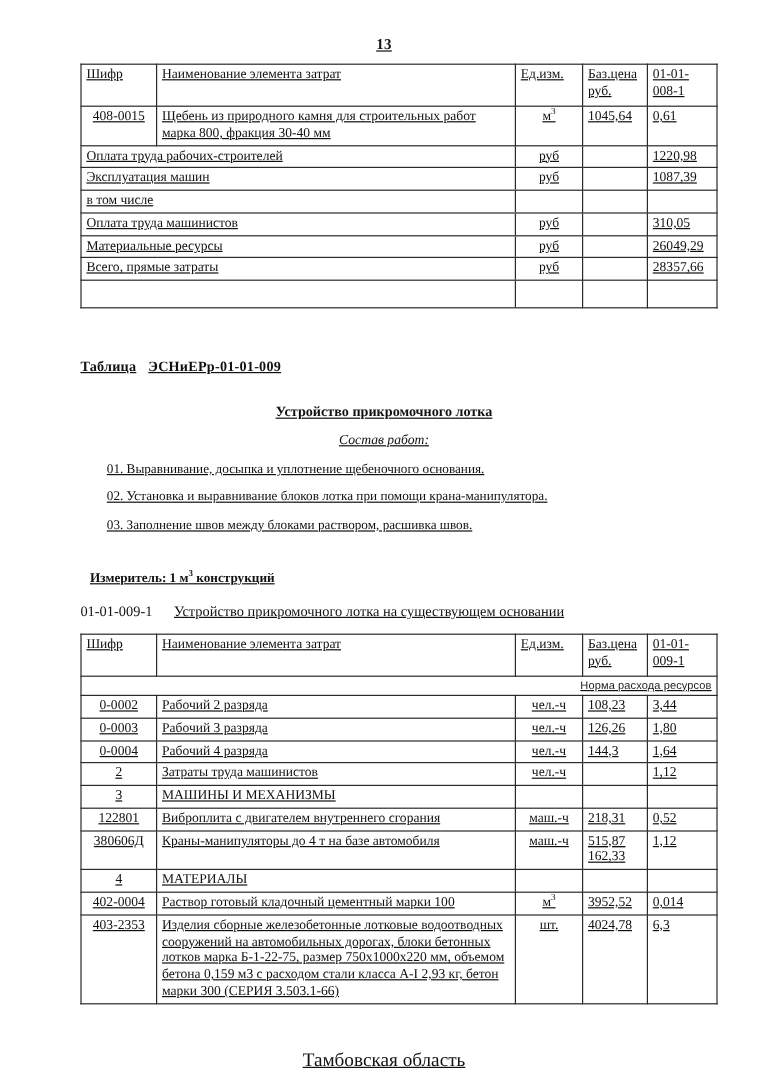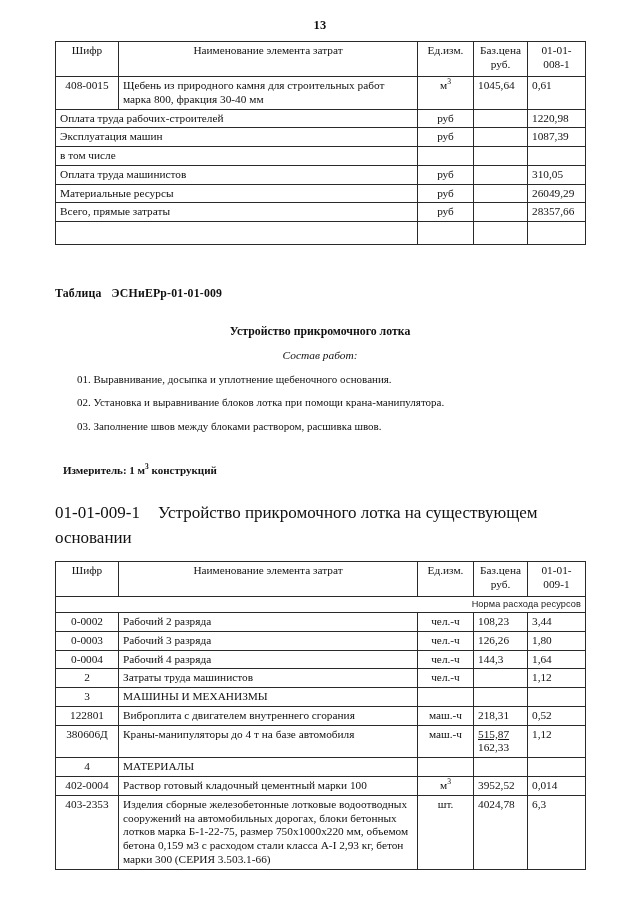--- a/index.html
+++ b/index.html
@@ -14,21 +14,22 @@
     color: #111111;
     position: relative;
     overflow: hidden;
   }
 
   .page {
     position: relative;
     width: 640px;
     height: 905px;
     box-sizing: border-box;
-    padding: 0;
+    padding: 12px;
+    text-decoration: underline;
   }
 
   .page-number {
     text-align: center;
     font-size: 12.5px;
     font-weight: bold;
     padding-top: 18px;
     letter-spacing: 0.3px;
   }
 
@@ -50,21 +51,20 @@
   }
 
   
   col.c-code  { width: 63px; }
   col.c-name  { width: 299px; }
   col.c-unit  { width: 56px; }
   col.c-price { width: 54px; }
   col.c-val   { width: 58px; }
 
   .th-cell {
-    text-align: center;
     vertical-align: middle;
     height: 30px;
     font-size: 11.3px;
   }
 
   .band-row td {
     text-align: right;
     font-family: "Liberation Sans", "DejaVu Sans", sans-serif;
     font-size: 9.2px;
     padding: 1px 5px 1px 4px;
@@ -118,23 +118,23 @@
     padding-left: 22px;
     font-size: 11px;
   }
   .izmeritel {
     font-weight: bold;
     margin-top: 28px;
     padding-left: 8px;
     font-size: 11px;
   }
   .unit-line {
-    margin-top: 21px;
+    margin-top: 9px;
     margin-bottom: 10px;
-    font-size: 17px;
+    font-size: 12px;
   }
   .unit-line .code { display: inline-block; }
   .unit-line .gap2 { display: inline-block; width: 18px; }
 
   .table2-wrap { padding: 0 55px; }
   .table1-wrap { padding: 0 55px; margin-top: 8px; }
 
   .footer {
     text-align: center;
     font-size: 16px;

